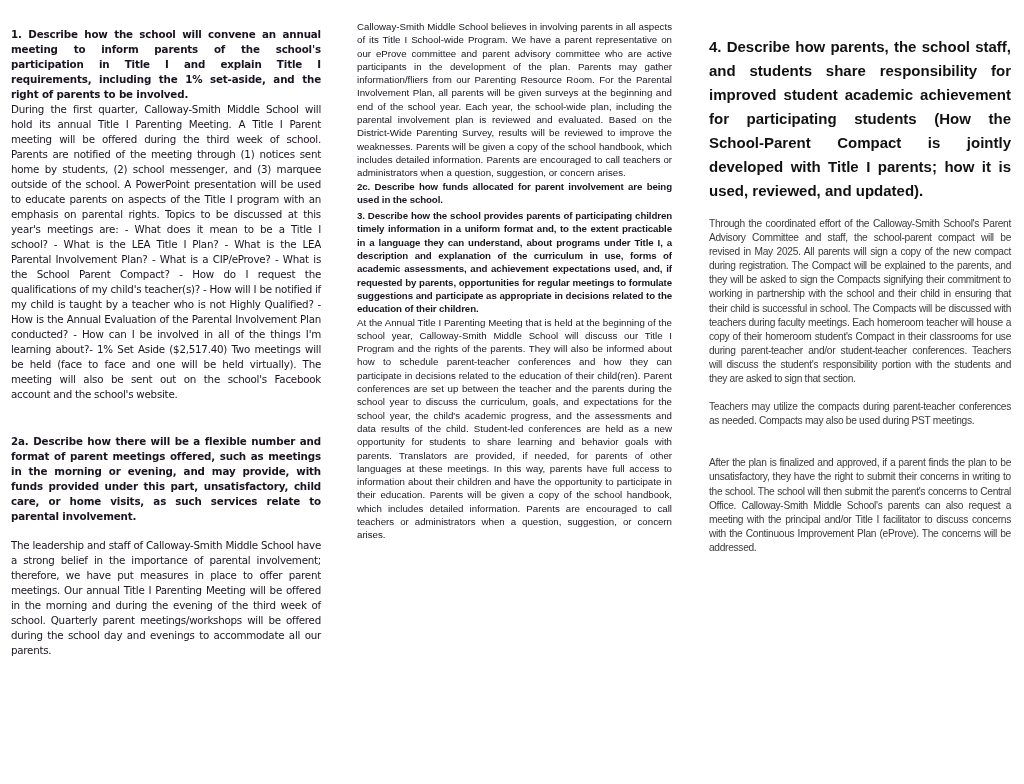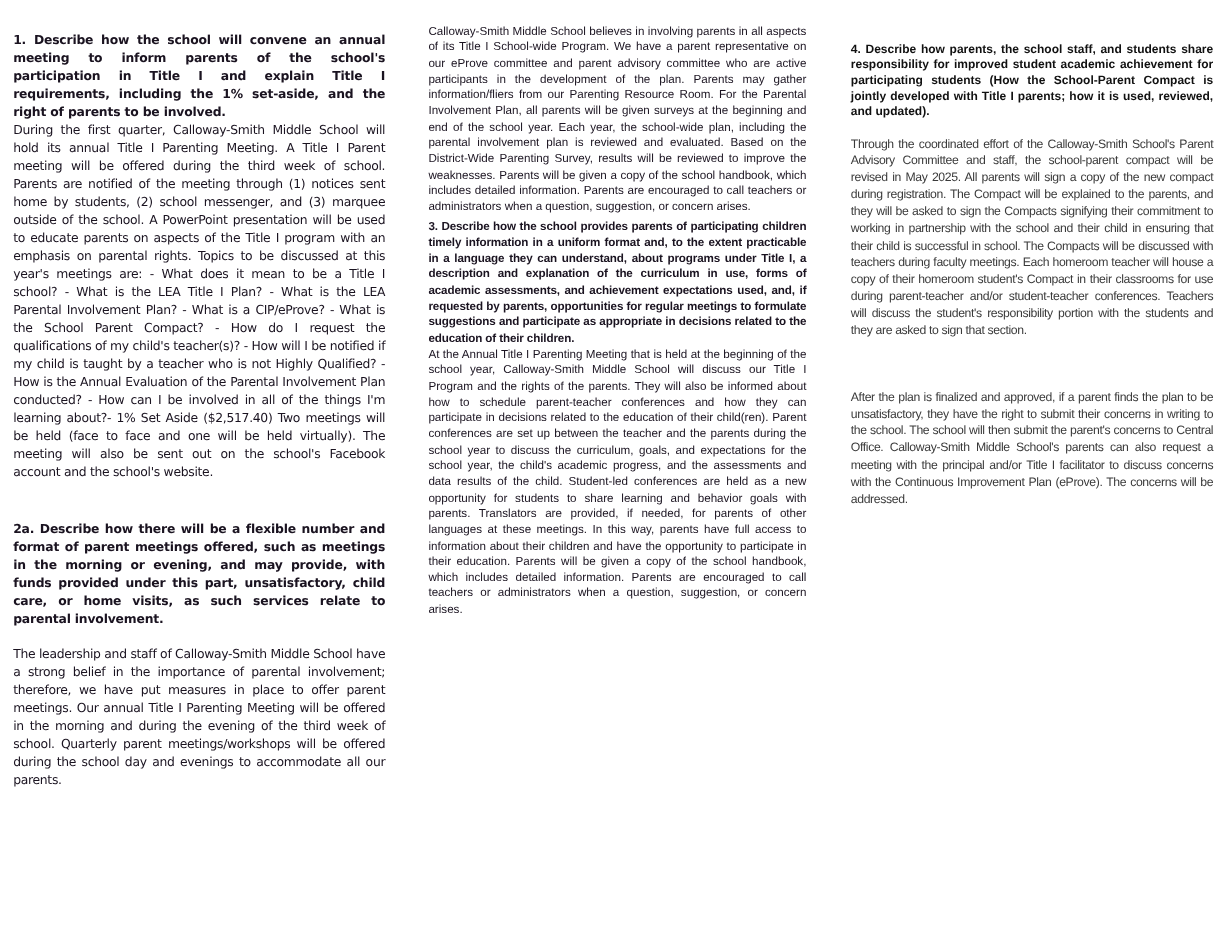--- a/index.html
+++ b/index.html
@@ -57,47 +57,49 @@
       font-weight: bold;
       margin: 0;
     }
     .a {
       margin: 0;
     }
     #col1 .q { letter-spacing: -0.15px; }
     #col1 .gap { height: 32px; }
     #col1 .gap2 { height: 14px; }
     #col2 .q { letter-spacing: -0.1px; }
-    #col3 .q { font-size: 10px; line-height: 13px; color: #111111; }
+    #col3 .q { font-size: 15px; line-height: 24px; color: #111111; }
     #col3 .a { color: #3a3a3a; letter-spacing: -0.3px; }
     #col3 .gap { height: 14px; }
     #col3 .gap3 { height: 28px; }
   </style>
 </head>
 <body>
 
 <div class="page">
 
   <div class="col" id="col1">
     <p class="q">1. Describe how the school will convene an annual meeting to inform parents of the school's participation in Title I and explain Title I requirements, including the 1% set-aside, and the right of parents to be  involved.</p>
     <p class="a">During the first quarter, Calloway-Smith Middle School will hold its annual Title I Parenting Meeting. A Title I Parent meeting will be offered during the third week of school. Parents are notified of the meeting through (1) notices sent home by students, (2) school messenger, and (3) marquee outside of the school. A PowerPoint presentation will be used to educate parents on aspects of the Title I program with an emphasis on parental rights. Topics to be discussed at this year's meetings are: - What does it mean to be a Title I school? - What is the LEA Title I Plan? - What is the LEA Parental Involvement Plan? - What is a CIP/eProve? - What is the School Parent Compact? - How do I request the qualifications of my child's teacher(s)? - How will I be notified if my child is taught by a teacher who is not Highly Qualified? - How is the Annual Evaluation of the Parental Involvement Plan conducted? - How can I be involved in all of the things I'm learning about?- 1% Set Aside ($2,517.40) Two meetings will be held (face to face and one will be held virtually).   The meeting will also be sent out on the school's Facebook account and the school's website.</p>
     <div class="gap"></div>
     <p class="q">2a. Describe how there will be a flexible number and format of parent meetings offered, such as meetings in the morning or evening, and may provide, with funds provided under this part, unsatisfactory, child care, or home visits, as such services relate to parental involvement.</p>
     <div class="gap2"></div>
     <p class="a">The leadership and staff of Calloway-Smith Middle School have a strong belief in the importance of parental involvement; therefore, we have put measures in place to offer parent meetings. Our annual Title I Parenting Meeting will be offered in the morning and during the evening of the third week of school. Quarterly parent meetings/workshops will be offered during the school day and evenings to accommodate all our parents.</p>
   </div>
 
   <div class="col" id="col2">
     <p class="a">Calloway-Smith Middle School believes in involving parents in all aspects of its Title I School-wide Program. We have a parent representative on our eProve committee and parent advisory committee who are active participants in the development of the plan. Parents may gather information/fliers from our Parenting Resource Room. For the Parental Involvement Plan, all parents will be given surveys at the beginning and end of the school year. Each year, the school-wide plan, including the parental involvement plan is reviewed and evaluated. Based on the District-Wide Parenting Survey, results will be reviewed to improve the weaknesses. Parents will be given a copy of the school handbook, which includes detailed information. Parents are encouraged to call teachers or administrators when a question, suggestion, or concern arises.</p>
+    <p class="q">2c. Describe how funds allocated for parent involvement are being used in the school.</p>
     <p class="q" style="margin-top:3px;">3. Describe how the school provides parents of participating children timely information in a uniform format and, to the extent practicable in a language they can understand, about programs under Title I, a description and explanation of the curriculum in use, forms of academic assessments, and achievement expectations used, and, if requested by parents, opportunities for regular meetings to formulate suggestions and participate as appropriate in decisions related to the education of their children.</p>
     <p class="a">At the Annual Title I Parenting Meeting that is held at the beginning of the school year, Calloway-Smith Middle School will discuss our Title I Program and the rights of the parents. They will also be informed about how to schedule parent-teacher conferences and how they can participate in decisions related to the education of their child(ren). Parent conferences are set up between the teacher and the parents during the school year to discuss the curriculum, goals, and expectations for the school year, the child's academic progress, and the assessments and data results of the child. Student-led conferences are held as a new opportunity for students to share learning and behavior goals with parents. Translators are provided, if needed, for parents of other languages at these meetings. In this way, parents have full access to information about their children and have the opportunity to participate in their education. Parents will be given a copy of the school handbook, which includes detailed information. Parents are encouraged to call teachers or administrators when a question, suggestion, or concern arises.</p>
   </div>
 
   <div class="col" id="col3">
     <p class="q">4. Describe how parents, the school staff, and students share responsibility for improved student academic achievement for participating students (How the School-Parent Compact is jointly developed with Title I parents; how it is used, reviewed, and updated).</p>
     <div class="gap"></div>
     <p class="a">Through the coordinated effort of the Calloway-Smith School's Parent Advisory Committee and staff, the school-parent compact will be revised in May 2025. All parents will sign a copy of the new compact during registration. The Compact will be explained to the parents, and they will be asked to sign the Compacts signifying their commitment to working in partnership with the school and their child in ensuring that their child is successful in school. The Compacts will be discussed with teachers during faculty meetings. Each homeroom teacher will house a copy of their homeroom student's Compact in their classrooms for use during parent-teacher and/or student-teacher conferences. Teachers will discuss the student's responsibility portion with the students and they are asked to sign that section.</p>
     <div class="gap"></div>
+    <p class="a" style="text-align:justify;">Teachers may utilize the compacts during parent-teacher conferences as needed. Compacts may also be used during PST meetings.</p>
     <div class="gap3"></div>
     <p class="a" style="text-align:justify;">After the plan is finalized and approved, if a parent finds the plan to be unsatisfactory, they have the right to submit their concerns in writing to the school. The school will then submit the parent's concerns to Central Office. Calloway-Smith Middle School's parents can also request a meeting with the principal and/or Title I facilitator to discuss concerns with the Continuous Improvement Plan (eProve). The concerns will be addressed.</p>
   </div>
 
 </div>
 
 </body></html>

